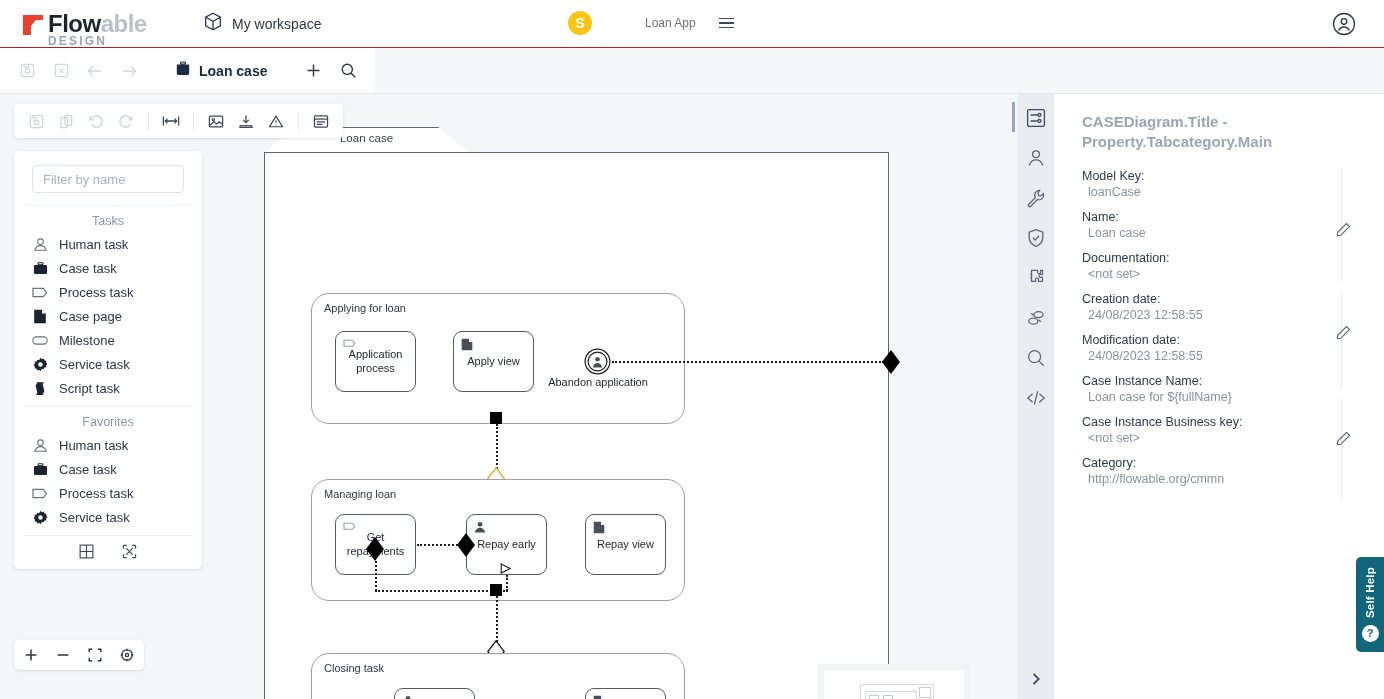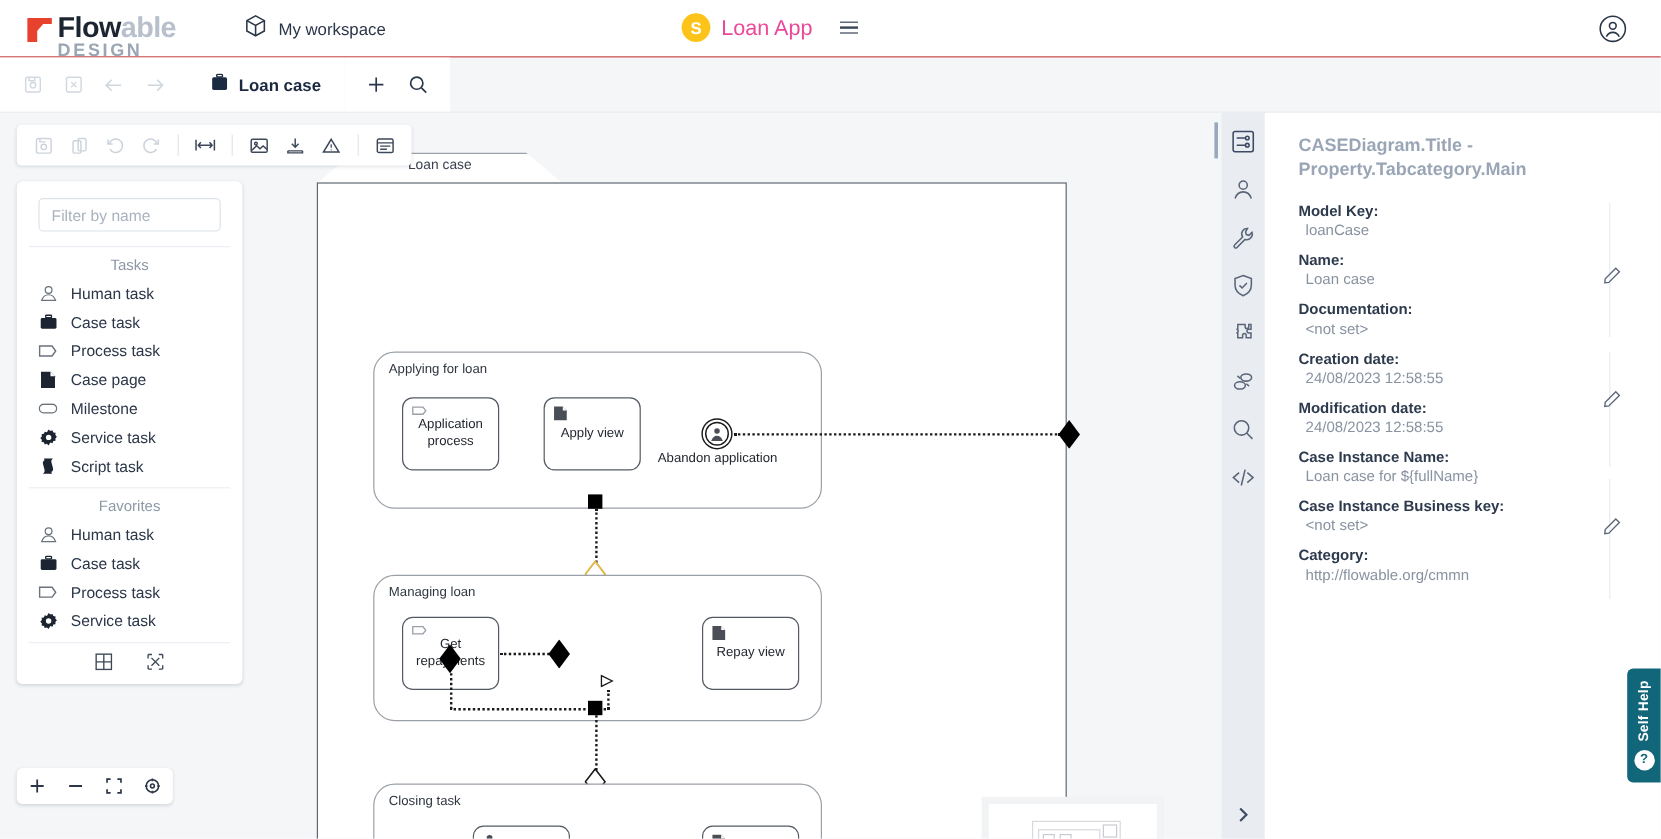--- a/index.html
+++ b/index.html
@@ -19,31 +19,31 @@
   }
   .brand { display: flex; align-items: flex-start; margin-left: 22px; width: 140px; position: relative; }
   .brand-mark {
     width: 22px; height: 22px; margin-right: 4px; margin-top: 2px; position: relative;
   }
   .brand-text { font-size: 24px; font-weight: 700; letter-spacing: -0.5px; line-height: 1; }
   .bt-dark { color: #1b2430; }
   .bt-grey { color: #b7c0cc; }
   .brand-sub {
     position: absolute; left: 26px; top: 22px;
-    font-size: 15px; letter-spacing: 2.2px; color: #9aa6b4; font-weight: 600;
+    font-size: 12px; letter-spacing: 2.2px; color: #9aa6b4; font-weight: 600;
   }
   .workspace { display: flex; align-items: center; margin-left: 42px; gap: 10px; cursor: pointer; }
   .workspace-label { font-size: 14px; color: #2b3648; }
   .appsel { position: absolute; left: 568px; top: 11px; display: flex; align-items: center; gap: 9px; }
   .app-avatar {
     width: 24px; height: 24px; border-radius: 50%; background: #fcc419;
     display: flex; align-items: center; justify-content: center;
     color: #ffffff; font-size: 14px; font-weight: 700;
   }
-  .app-name { font-size: 18px; color: #ec4899; }
+  .app-name { font-size: 12px; color: #737373; margin-left: 44px; }
   .hamburger { margin-left: 14px; display: flex; flex-direction: column; gap: 3px; cursor: pointer; }
   .hamburger span { display: block; width: 15px; height: 1.6px; background: #3c4758; }
   .topnav { position: absolute; right: 86px; top: 0; height: 48px; display: flex; align-items: center; gap: 28px; }
   .topnav a { font-size: 14px; color: #5b6676; text-decoration: none; }
   .topnav a.active { color: #1b2a41; font-weight: 700; }
   .avatar-btn { position: absolute; right: 28px; top: 12px; width: 24px; height: 24px; cursor: pointer; }
 
   
   .tabstrip {
     position: absolute; left: 0; top: 48px; width: 1384px; height: 46px;
@@ -166,21 +166,21 @@
   
   .props {
     position: absolute; left: 1054px; top: 0; width: 330px; height: 605px;
     background: #ffffff; padding: 18px 0 0 0; overflow: hidden;
   }
   .props-title {
     font-size: 15px; color: #9aa6b6; font-weight: 600; line-height: 1.35;
     padding: 0 28px 0 28px;
   }
   .props-list { position: relative; margin-top: 16px; padding-left: 28px; padding-right: 50px; }
-  .prop-key { font-size: 12.5px; font-weight: 700; color: #2d3a4d; margin-top: 11px; }
+  .prop-key { font-size: 12.5px; font-weight: 400; color: #2d3a4d; margin-top: 11px; }
   .prop-val { font-size: 12.5px; color: #8892a0; margin-top: 2px; padding-left: 6px; }
   .prop-divider { position: absolute; right: 42px; width: 1px; background: #e6eaef; }
   .edit-pen { position: absolute; right: 32px; width: 16px; height: 16px; cursor: pointer; }
 
   
   .selfhelp {
     position: absolute; right: 0; top: 463px; width: 28px; height: 95px;
     background: #12667a; border-radius: 5px 0 0 5px; cursor: pointer;
     display: flex; flex-direction: column; align-items: center; justify-content: center; gap: 6px;
   }
@@ -353,20 +353,29 @@
         <div class="stage" style="left:311px; top:385px; width:374px; height:122px;">
           <div class="stage-label">Managing loan</div>
         </div>
         <div class="task" style="left:335px; top:420px; width:81px; height:61px;">
           <span class="task-ic">
             <svg width="13" height="9" viewBox="0 0 13 9" fill="none" stroke="#9aa0a8" stroke-width="1.1">
                 <path d="M1 1.2h8.5l2.3 3-2.3 3H1z"></path>
               </svg>
           </span>
           <span>Get repayments</span>
+        </div>
+        <div class="task" style="left:466px; top:420px; width:81px; height:61px;">
+          <span class="task-ic">
+            <svg width="12" height="12" viewBox="0 0 12 12" fill="#4a4f57">
+                <circle cx="6" cy="3.3" r="2.4"></circle>
+                <path d="M0.9 11.4c.7-3 2.7-4.6 5.1-4.6s4.4 1.6 5.1 4.6z"></path>
+              </svg>
+          </span>
+          <span>Repay early</span>
         </div>
 
         <div style="position:absolute;left:500px;top:466px;">
           <svg width="12" height="11" viewBox="0 0 12 11" fill="none" stroke="#1a1a1a" stroke-width="1.1">
               <polygon points="1.2,1 10.2,5.5 1.2,10"></polygon>
             </svg>
         </div>
         <div class="task" style="left:585px; top:420px; width:81px; height:61px;">
           <span class="task-ic">
             <svg width="12" height="13" viewBox="0 0 12 13" fill="#4a4f57">

